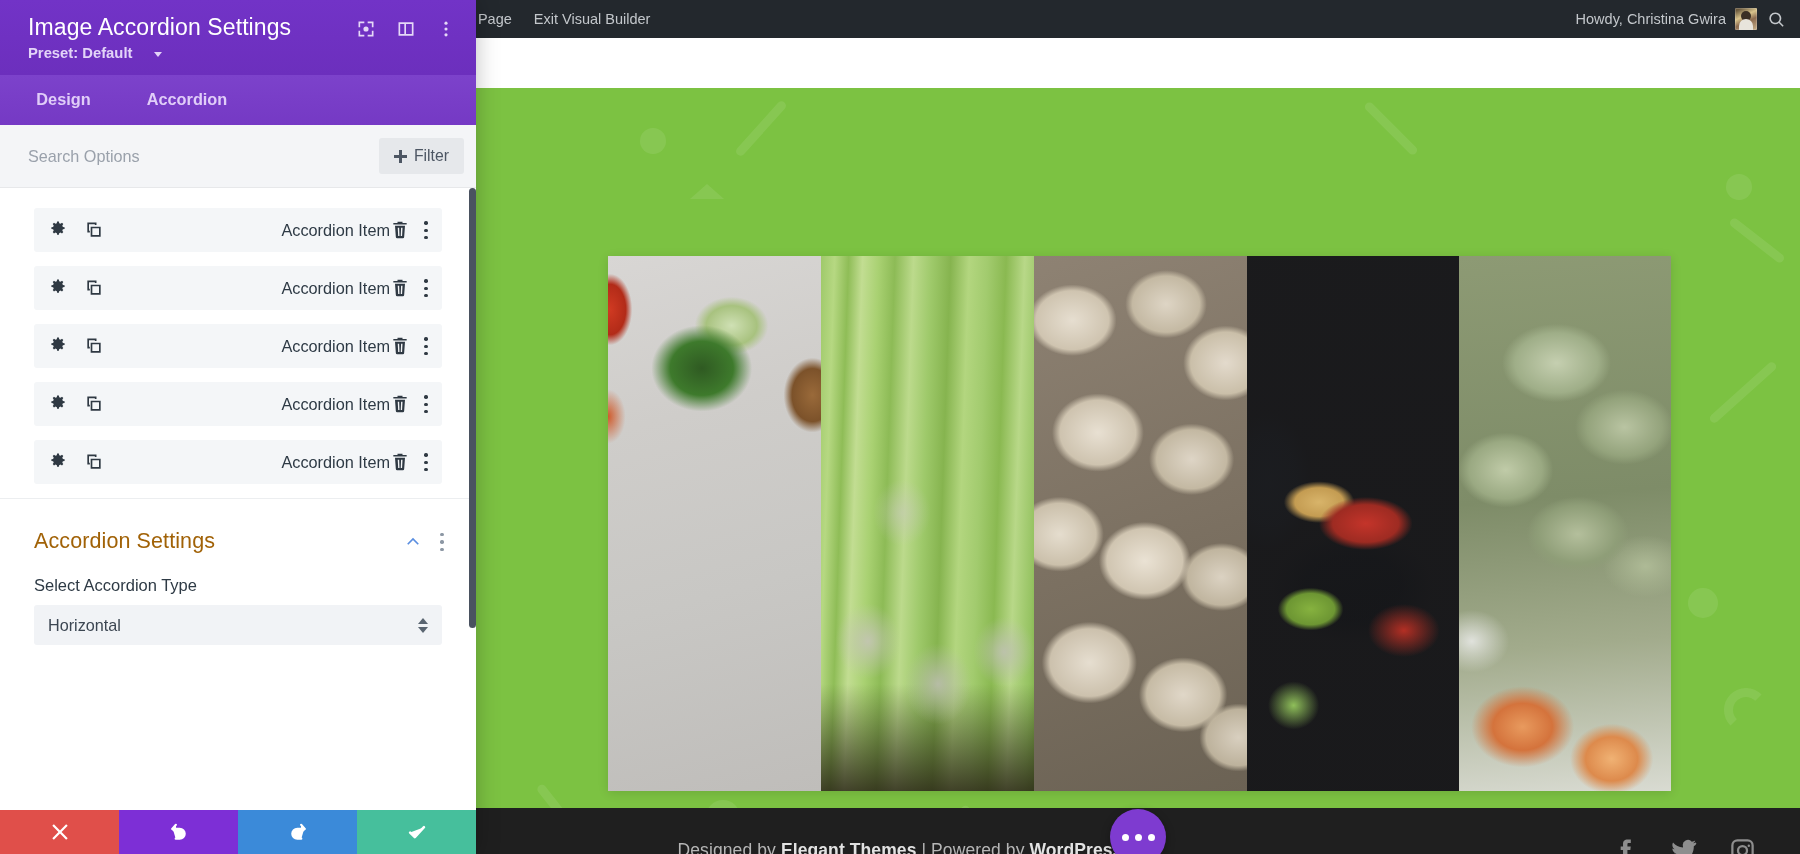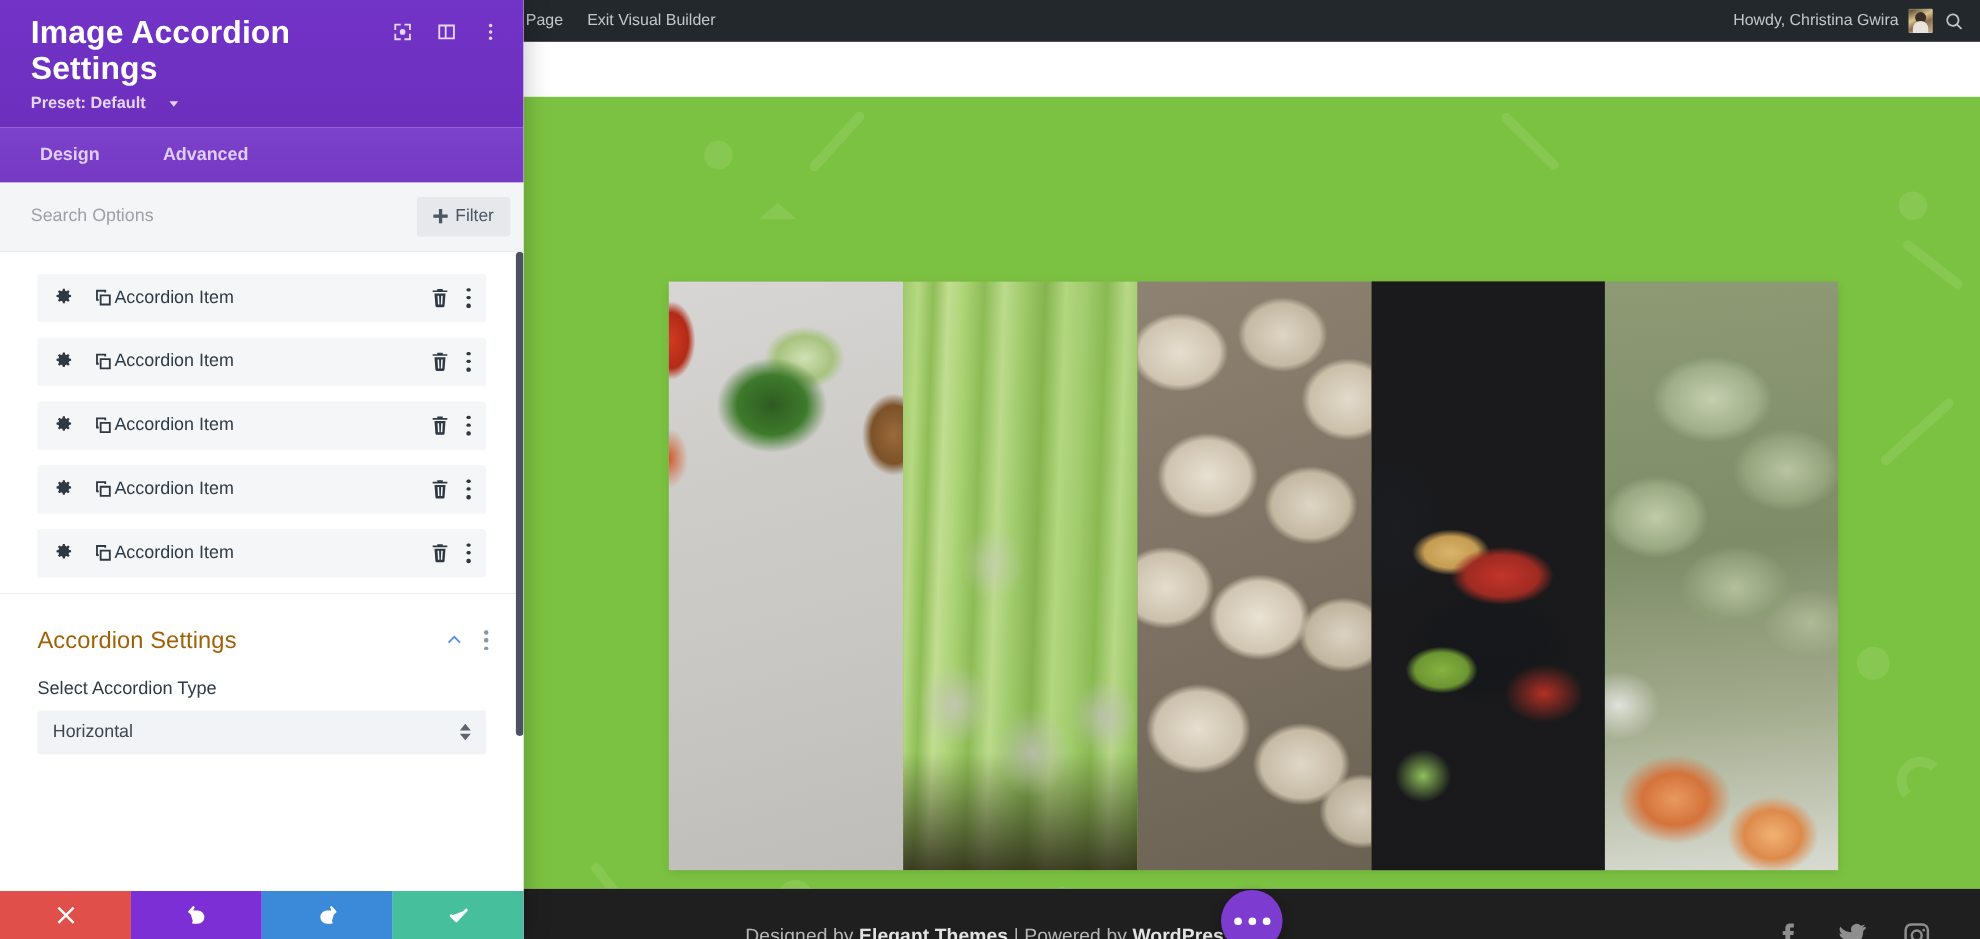--- a/index.html
+++ b/index.html
@@ -246,21 +246,21 @@
 
   .sp-header {
     background: #6b2fbb;
     background: linear-gradient(180deg,#7233c7 0%, #6c2fbd 100%);
     padding: 14px 20px 14px 28px;
     position: relative;
     flex: none;
   }
   .sp-title-row { display:flex; align-items:flex-start; }
   .sp-title {
-    color:#fff; font-size: 29px; font-weight: 700; line-height: 1.15;
+    color:#fff; font-size: 23px; font-weight: 400; line-height: 1.15;
     letter-spacing: .1px;
     flex: 1;
   }
   .sp-head-icons { display:flex; align-items:center; gap: 20px; padding-top: 5px; }
   .hi { width: 20px; height:20px; display:block; cursor:pointer; }
   .hi svg { width:100%;height:100%; display:block; fill:#e5d8f7; }
   .sp-preset {
     color: #e3d4f8; font-size: 14.8px; font-weight: 700; margin-top: 5px;
     display:flex; align-items:center; gap:22px;
   }
@@ -319,21 +319,21 @@
     margin: 0 34px 14px 34px;
     background:#f4f6f8;
     border-radius: 3px;
     padding: 0 14px;
     cursor: pointer;
   }
   .acc-item-row .ic { width:20px;height:20px;display:block;flex:none; }
   .acc-item-row .ic svg { width:100%;height:100%;display:block;fill:#2f3943; }
   .acc-item-left { display:flex;align-items:center;gap:16px; }
   .acc-item-label {
-    flex:1; text-align:left; color:#2e3a45;
+    flex:1; text-align:right; color:#2e3a45;
     font-size:16.3px; font-weight:400;
   }
   .acc-item-right { display:flex;align-items:center;gap:14px; }
   .dots-v { width:4px;height:18px;display:flex;flex-direction:column;justify-content:space-between;align-items:center; }
   .dots-v i{width:3.4px;height:3.4px;border-radius:50%;background:#2f3943;display:block;}
 
   .add-new {
     display:flex; flex-direction:column; align-items:center;
     padding: 10px 0 22px;
   }
@@ -580,21 +580,21 @@
         </div>
       </div>
       <div class="sp-preset">
         <span>Preset: Default</span>
         <span class="caret-dn"></span>
       </div>
     </div>
 
     <div class="sp-tabs">
       <div class="sp-tab">Design</div>
-      <div class="sp-tab">Advanced</div>
+      <div class="sp-tab">Accordion</div>
     </div>
 
     <div class="sp-search">
       <input class="sp-search-input" placeholder="Search Options" style="">
       <div class="sp-filter">
         <span class="plus-sm"></span>
         <span>Filter</span>
       </div>
     </div>
 

